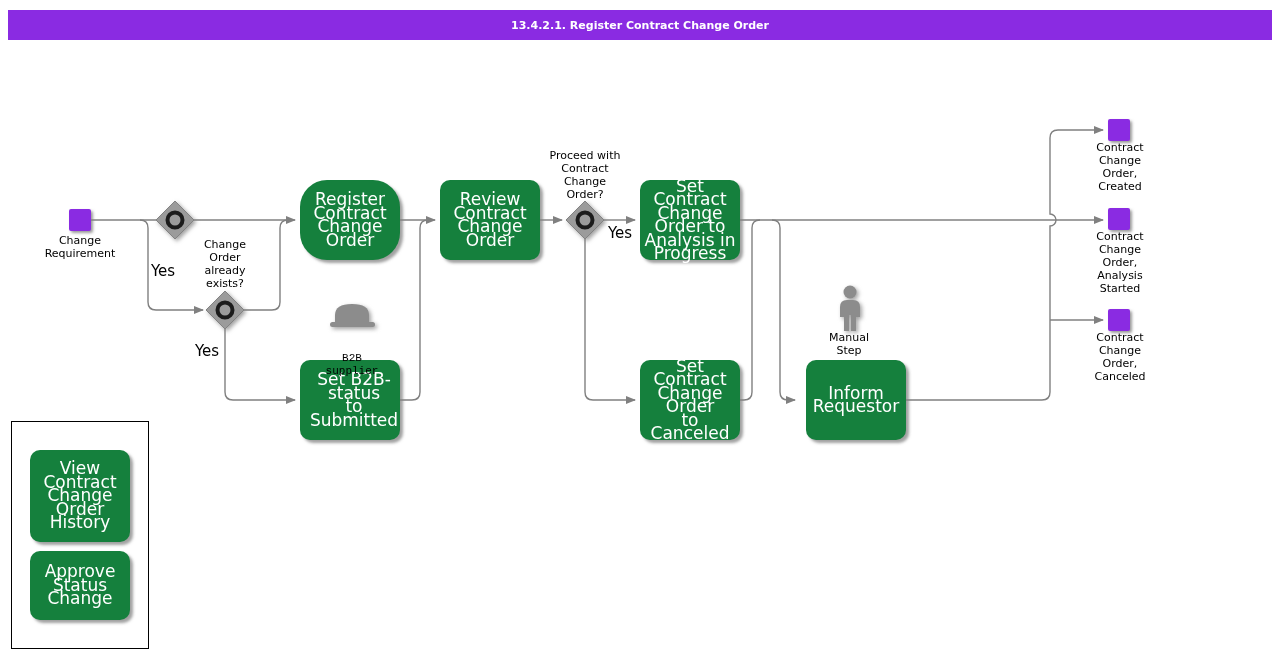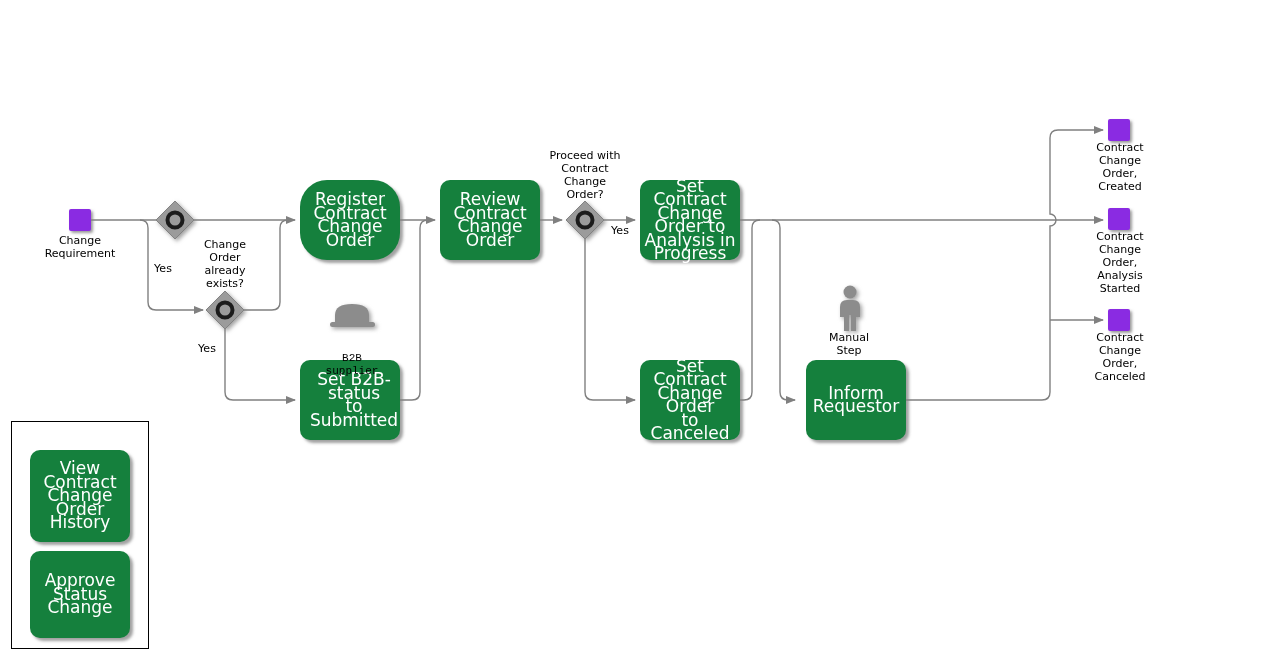--- a/index.html
+++ b/index.html
@@ -30,39 +30,42 @@
   }
 
   .node-label {
     position:absolute; z-index:4; width:100px;
     font-size:11px; line-height:13px; color:#000000;
     text-align:center; white-space:pre-line;
   }
 
   .edge-label {
     position:absolute; z-index:4; width:30px;
-    font-size:11px; color:#000000; text-align:center;
+    font-size:15px; color:#000000; text-align:center;
   }
 
   .gateway { position:absolute; width:44px; height:44px; z-index:3;
     filter:drop-shadow(2px 2px 2px rgba(120,120,120,0.7)); }
 
   .annotation-icon { position:absolute; z-index:3;
     filter:drop-shadow(2px 2px 2px rgba(120,120,120,0.7)); }
 
   .group-frame {
     position:absolute; left:11px; top:421px; width:138px; height:228px;
     border:1.5px solid #000000; background:transparent; z-index:2;
   }
 </style>
 </head>
 <body>
 
 <div id="canvas">
 
+  <div class="title-bar">
+    <span>13.4.2.1. Register Contract Change Order</span>
+  </div>
 
   <svg class="edges" width="1280" height="660">
     <defs>
       <marker id="arrow" markerWidth="11" markerHeight="9" refX="9" refY="4" orient="auto" markerUnits="userSpaceOnUse">
         <path d="M0,0 L10,4 L0,8 z" fill="#808080"></path>
       </marker>
     </defs>
     <g stroke="#808080" stroke-width="1.4" fill="none">
       <path d="M 91 220 H 156"></path>
       <path marker-end="url(#arrow)" d="M 140 220 Q 148 220 148 228 V 302 Q 148 310 156 310 H 203"></path>
@@ -187,18 +190,18 @@
 Change
 Order,
 Canceled</div>
 
   <div class="group-frame"></div>
   <div class="task" style="left:30px; top:450px; height:92px;">
     <span>View Contract
 Change Order
 History</span>
   </div>
-  <div class="task" style="left:30px; top:551px; height:87px;">
+  <div class="task" style="left:30px; top:551px; height:69px;">
     <span>Approve Status
 Change</span>
   </div>
 
 </div>
 
 </body></html>

